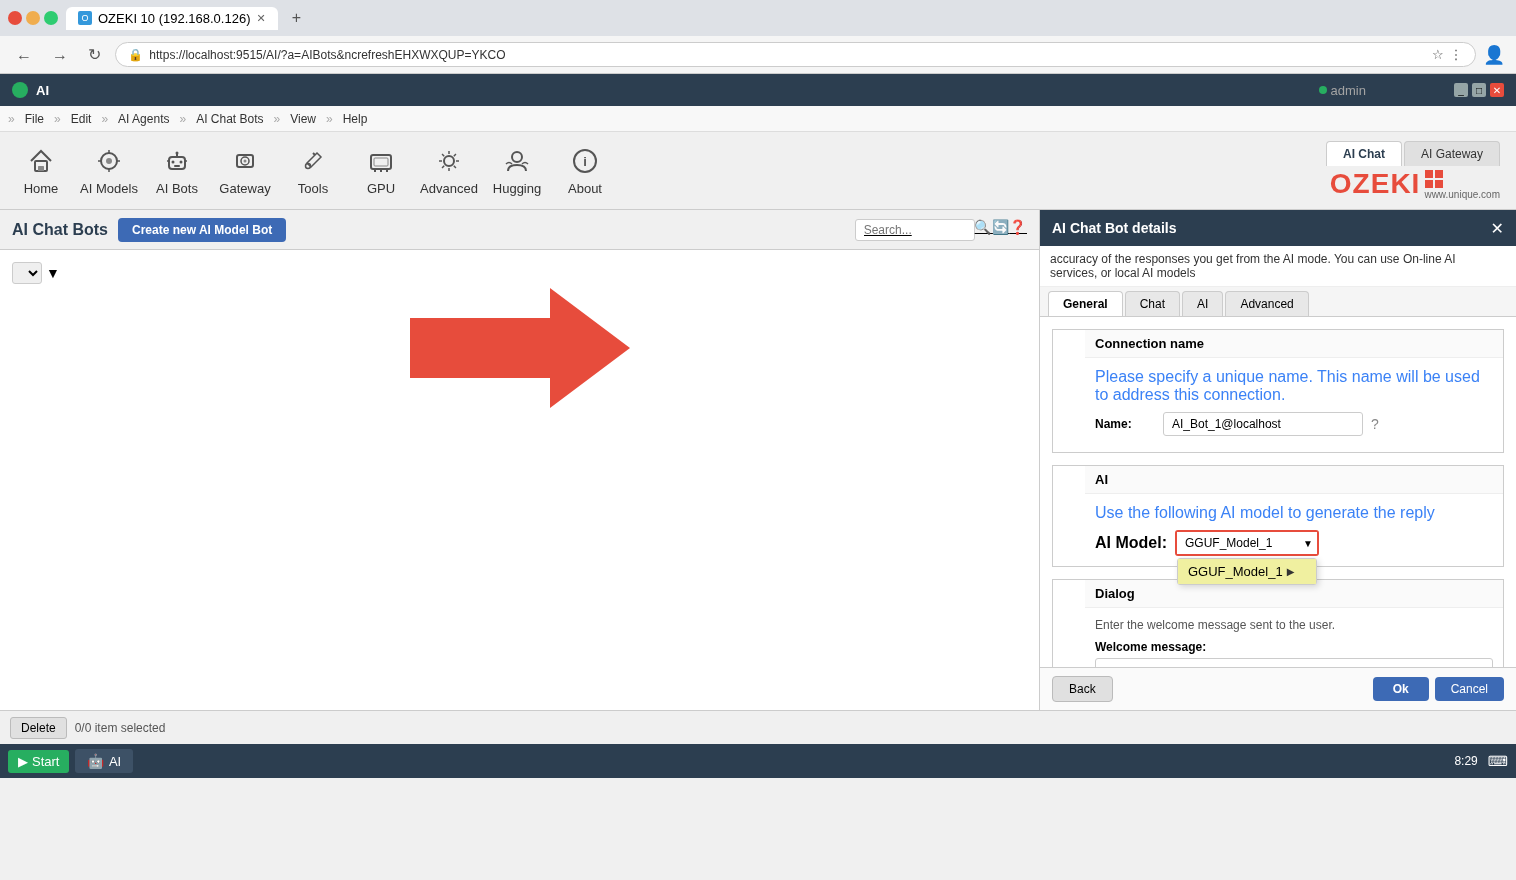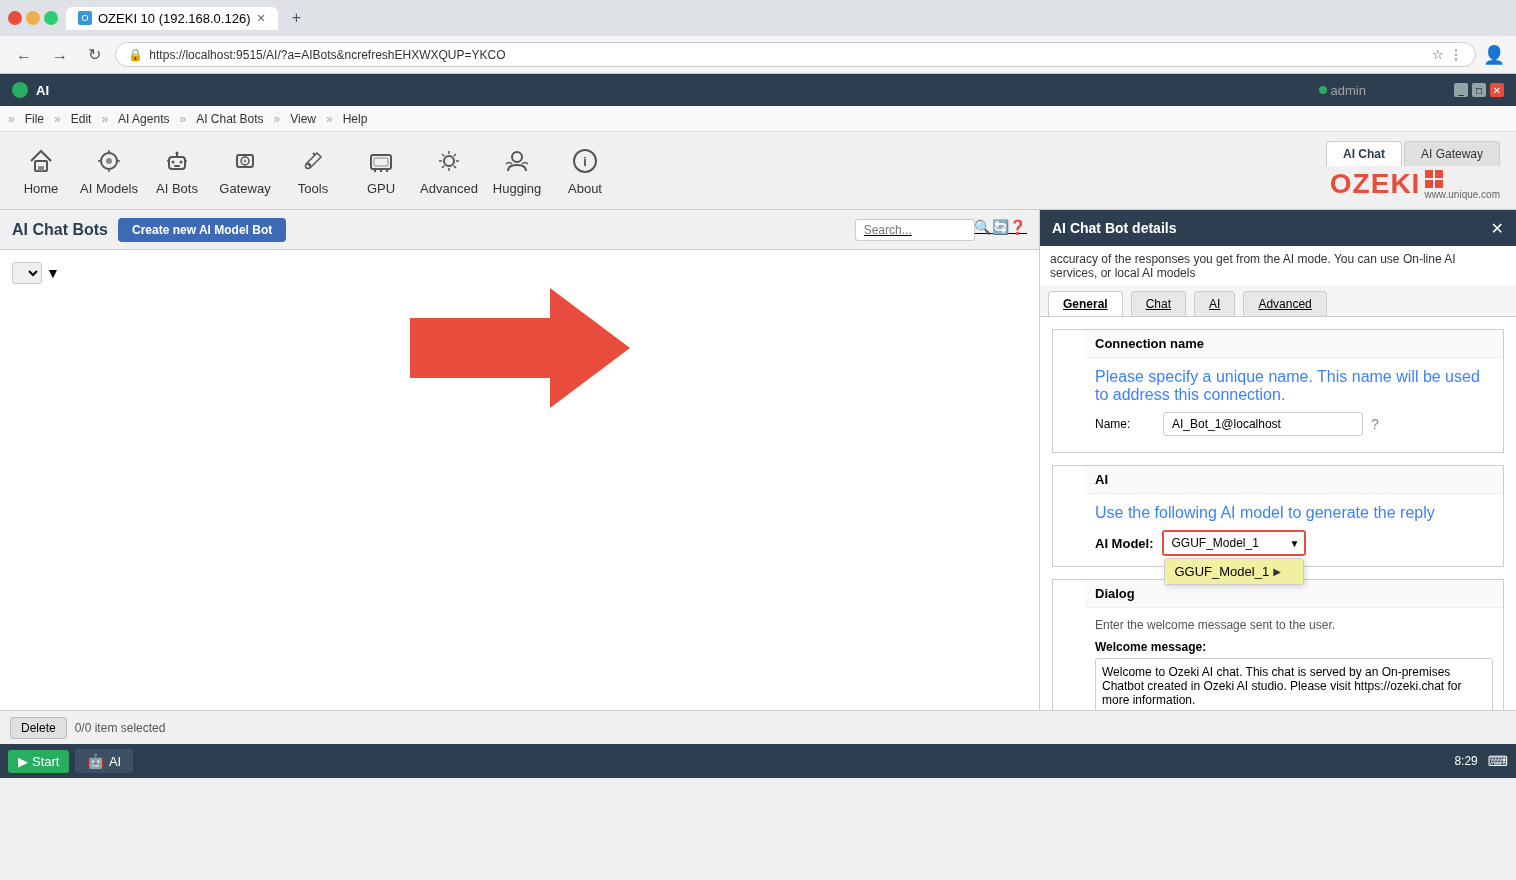--- a/index.html
+++ b/index.html
@@ -222,22 +222,21 @@
     }
     .right-panel-title { font-size: 14px; font-weight: bold; }
     .close-btn { background: none; border: none; color: white; cursor: pointer; font-size: 16px; }
 
     
     .detail-tabs {
       display: flex;
       border-bottom: 1px solid #ccc;
       background: #f5f5f5;
       padding: 4px 8px 0;
-      gap: 8px;
-      text-decoration: underline;
+      gap: 2px;
     }
     .detail-tab {
       padding: 5px 14px;
       cursor: pointer;
       border: 1px solid #ccc;
       border-bottom: none;
       border-radius: 4px 4px 0 0;
       background: #e8e8e8;
       font-size: 12px;
     }
@@ -254,33 +253,33 @@
     .section-title {
       font-weight: bold;
       font-size: 13px;
       padding: 6px 10px;
       border-bottom: 1px solid #eee;
       background: #fafafa;
     }
     .section-body { padding: 10px; }
     .form-desc { font-size: 16px; color: #3b82f6; margin-bottom: 8px; }
     .form-row { display: flex; align-items: center; gap: 8px; margin-bottom: 6px; }
-    .form-label { font-weight: normal; font-size: 12px; min-width: 60px; }
+    .form-label { font-weight: bold; font-size: 12px; min-width: 60px; }
     .form-input { border: 1px solid #ccc; border-radius: 3px; padding: 4px 8px; font-size: 12px; width: 200px; }
     .help-icon { color: #888; cursor: pointer; font-size: 14px; }
 
     
     .ai-model-row {
       display: flex;
       align-items: center;
       gap: 8px;
       margin-top: 6px;
       position: relative;
     }
-    .ai-model-label { font-weight: bold; font-size: 13px; }
+    .ai-model-label { font-weight: bold; font-size: 16px; }
     .ai-model-select-wrapper {
       border: 2px solid #e74c3c;
       border-radius: 3px;
       position: relative;
     }
     .ai-model-select {
       border: none;
       padding: 4px 8px;
       font-size: 12px;
       background: white;
@@ -686,20 +685,27 @@
         <div class="section-title">Dialog</div>
         <div class="section-body">
           <p class="dialog-desc">Enter the welcome message sent to the user.</p>
           <div class="welcome-label">Welcome message:</div>
           <textarea class="welcome-textarea" style="">Welcome to Ozeki AI chat. This chat is served by an On-premises Chatbot created in Ozeki AI studio. Please visit https://ozeki.chat for more information.</textarea>
           
         </div>
       </div>
     </div>
 
+    <div class="detail-footer">
+      <button class="btn-back">Back</button>
+      <div style="display:flex; gap:6px;">
+        <button class="btn-ok">Ok</button>
+        <button class="btn-cancel">Cancel</button>
+      </div>
+    </div>
   </div>
 </div>
 
 <div class="bottom-bar">
   <button class="delete-btn">Delete</button>
   <span class="selection-info">0/0 item selected</span>
 </div>
 
 <div class="taskbar">
   <button class="taskbar-start">

